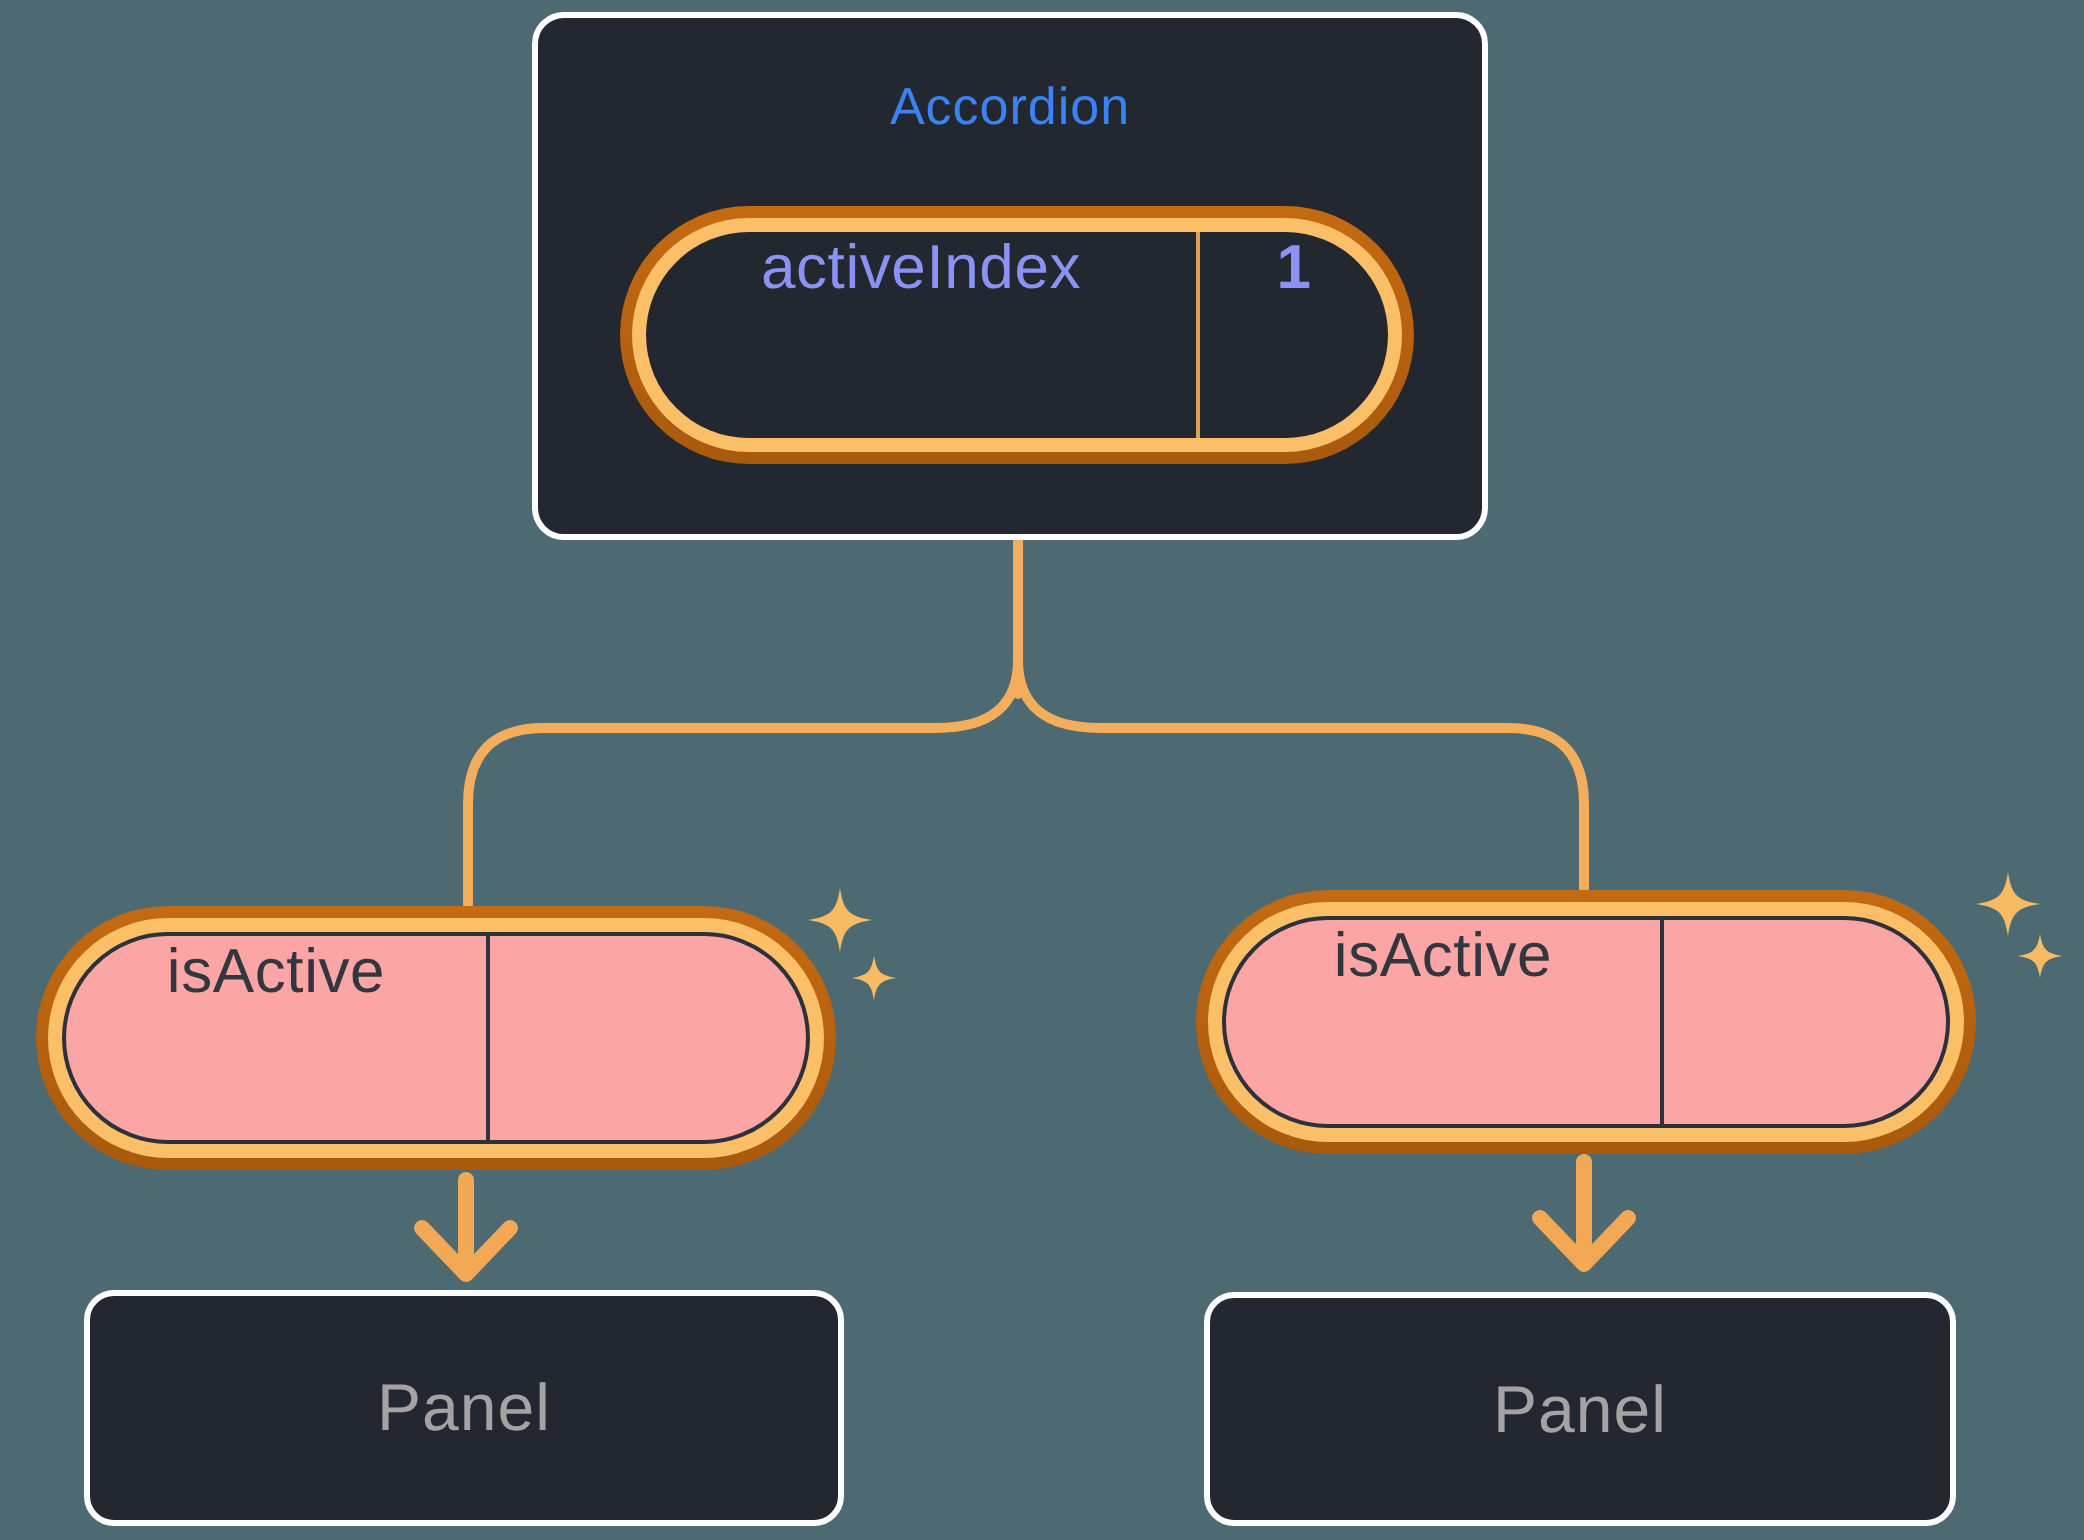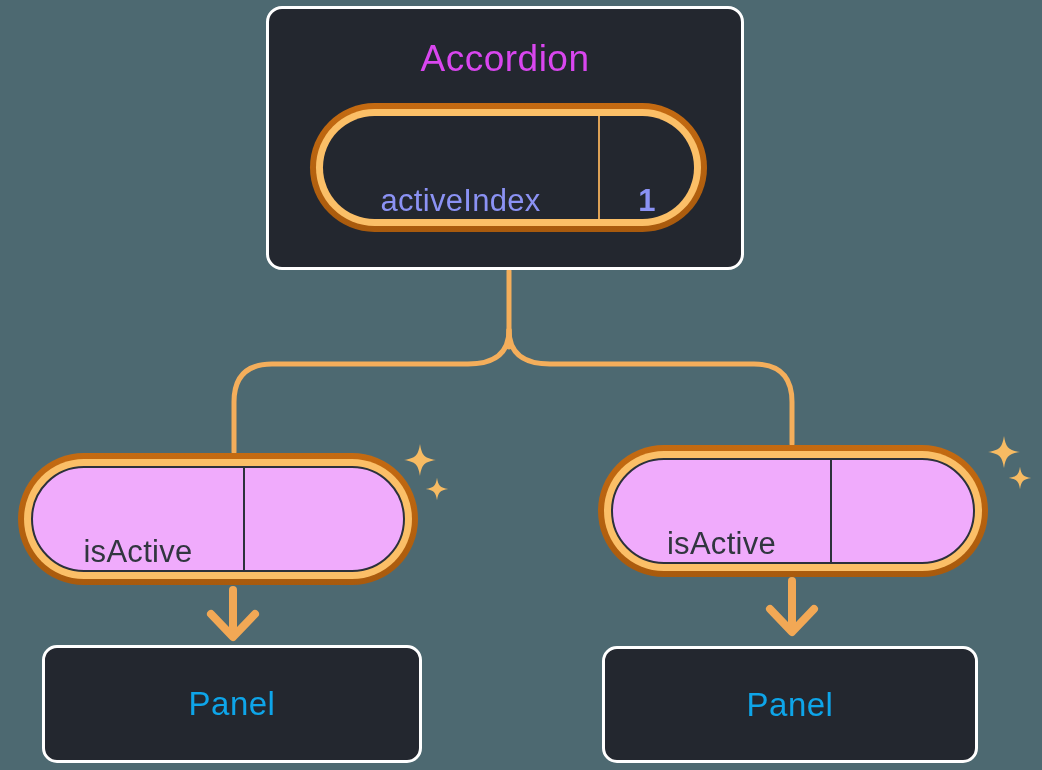--- a/index.html
+++ b/index.html
@@ -14,33 +14,33 @@
   
   .comp-box{
     position:absolute;
     background:#23272f;
     border:3px solid #ffffff;
     border-radius:16px;
     box-sizing:border-box;
   }
   .comp-title{
     text-align:center;
-    font-size:37px;
+    font-size:26px;
     font-weight:500;
     letter-spacing:.5px;
-    color:#d946ef;
+    color:#3b82f6;
   }
   .panel-box{
     position:absolute;
     background:#23272f;
     border:3px solid #ffffff;
     border-radius:15px;
     box-sizing:border-box;
     display:flex;align-items:center;justify-content:center;
-    font-size:33px;font-weight:500;letter-spacing:.5px;color:#0ea5e9;
+    font-size:33px;font-weight:500;letter-spacing:.5px;color:#a3a3a3;
   }
   
   .pill-outer{
     position:absolute;
     border-radius:999px;
     background:linear-gradient(180deg,#c46a11,#a85a0d);
     padding:6px;
     box-sizing:border-box;
   }
   .pill-gold{
@@ -51,22 +51,22 @@
     box-sizing:border-box;
   }
   .pill-body{
     height:100%;
     border-radius:999px;
     display:flex;
     overflow:hidden;
     box-sizing:border-box;
   }
   .pill-body.dark{background:#23272f;}
-  .pill-body.purple{background:#f0abfc;border:2px solid #2c313b;}
-  .seg{display:flex;align-items:flex-end;justify-content:center;box-sizing:border-box;}
+  .pill-body.purple{background:#fca5a5;border:2px solid #2c313b;}
+  .seg{display:flex;align-items:flex-start;justify-content:center;box-sizing:border-box;}
   .seg.grow{flex:1;}
   .dark .seg-left{border-right:2px solid #dda156;}
   .purple .seg-left{border-right:2px solid #2c313b;}
   .state-name{font-size:31px;letter-spacing:.3px;}
   .state-value{font-size:31px;font-weight:700;letter-spacing:.3px;}
   .dark .state-name,.dark .state-value{color:#8b92f4;}
   .purple .state-name,.purple .state-value{color:#31363f;}
 </style>
 </head>
 <body>

